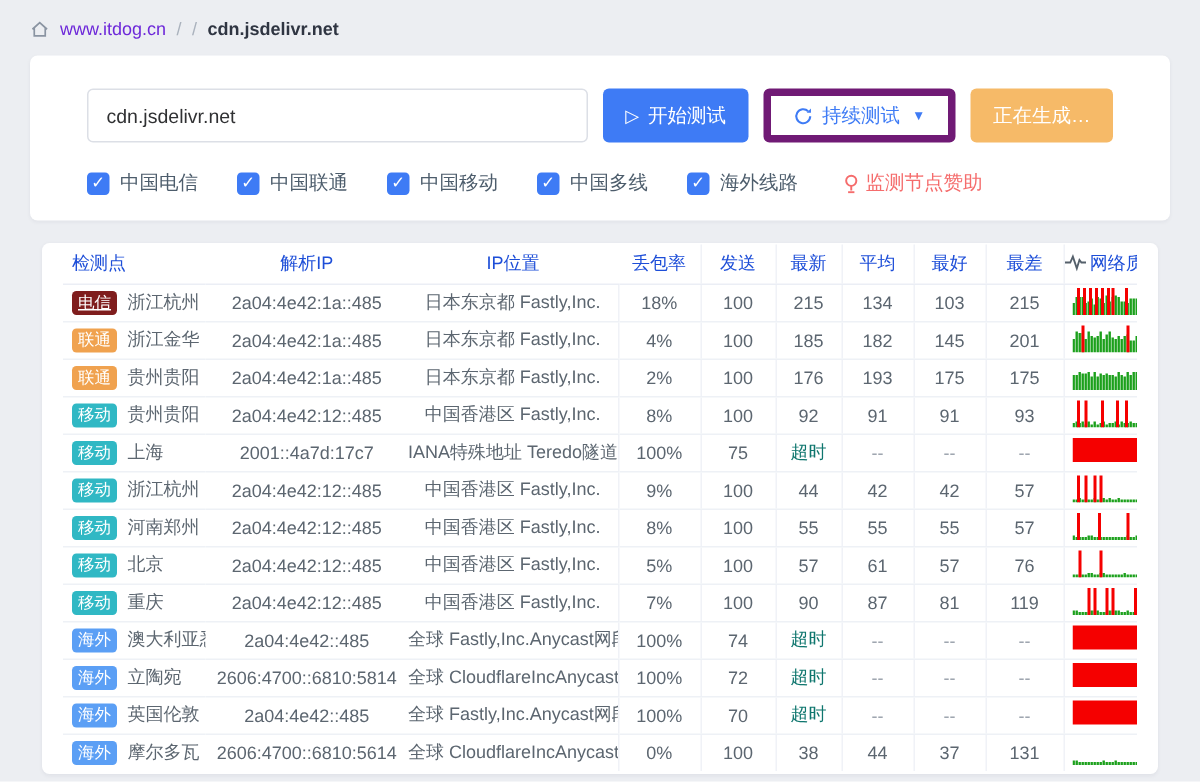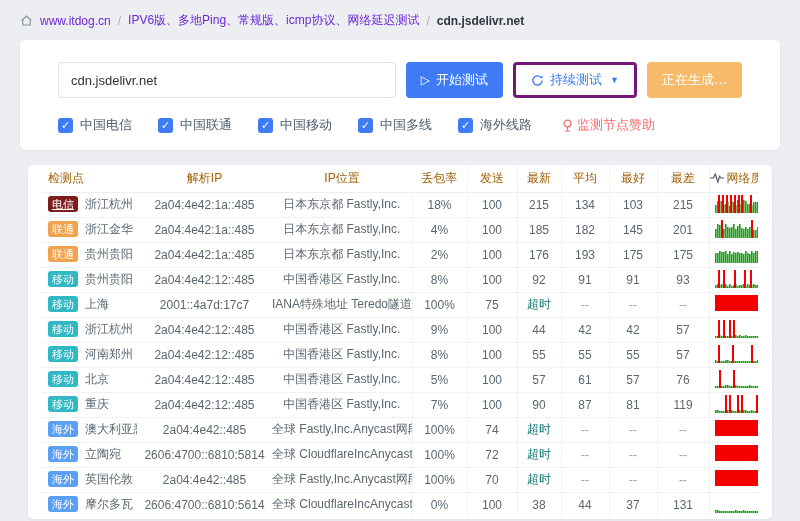--- a/index.html
+++ b/index.html
@@ -30,38 +30,38 @@
     width: 372px; height: 36px; border: 1px solid #dcdfe6; border-radius: 4px;
     padding: 0 12px; font-size: 13px; color: #303133; outline: none;
     font-family: "Liberation Sans", "DejaVu Sans", sans-serif;
   }
   .btn {
     height: 36px; border-radius: 4px; font-size: 13px; padding: 0 15px;
     border: none; cursor: pointer; display: inline-flex; align-items: center; gap: 6px;
     font-family: "Liberation Sans", "DejaVu Sans", sans-serif; white-space: nowrap;
   }
   .btn-primary { background: #3e7bf5; color: #fff; }
-  .btn-outline { background: #fff; border: 3px solid #701a75; color: #3e7bf5; }
+  .btn-outline { background: #fff; border: 5px solid #701a75; color: #3e7bf5; }
   .btn-warning { background: #f6ba68; color: #fff; justify-content: center; }
   .caret { font-size: 9px; margin-left: 2px; }
   .play-ic { font-size: 12px; }
 
   .check-row { display: flex; align-items: center; margin-top: 18px; font-size: 13px; }
   .check-items { display: flex; align-items: center; gap: 26px; }
   .check-item { display: inline-flex; align-items: center; gap: 7px; cursor: pointer; color: #4d5d6c; }
   .checkbox {
     width: 15px; height: 15px; background: #3e7bf5; border-radius: 3px;
     color: #fff; font-size: 11px; line-height: 15px; text-align: center; display: inline-block;
   }
   .sponsor { display: inline-flex; align-items: center; gap: 4px; color: #f56c6c; margin-left: 30px; cursor: pointer; font-size: 13px; text-decoration: none; font-family: Liberation Mono, monospace; }
 
   
   .table-card { margin: 15px 28px 0; padding: 1px 14px 2px; }
   table { width: 100%; border-collapse: collapse; table-layout: fixed; font-size: 12px; }
-  th { font-weight: normal; color: #a16207; height: 26px; border-bottom: 1px solid #ebeef5; text-align: center; overflow: hidden; white-space: nowrap; }
+  th { font-weight: normal; color: #1d4ed8; height: 26px; border-bottom: 1px solid #ebeef5; text-align: center; overflow: hidden; white-space: nowrap; }
   td { height: 25px; border-bottom: 1px solid #eef1f6; text-align: center; color: #5c6670; overflow: hidden; white-space: nowrap; }
   tr:last-child td { border-bottom: none; }
   th.col-node, td.col-node { text-align: left; padding-left: 6px; }
   .vline { border-left: 1px solid #f0f2f7; }
   .badge {
     display: inline-block; padding: 1px 4px; border-radius: 3px;
     color: #fff; font-size: 11px; margin-right: 7px; line-height: 14px;
   }
   .timeout { color: #0f766e; }
   .dash { color: #98a0aa; }
@@ -71,21 +71,20 @@
 </style>
 </head>
 <body>
 
 <div class="breadcrumb">
   <svg class="home-ic" viewBox="0 0 16 16" fill="none" stroke="#8a94a2" stroke-width="1.4">
     <path d="M2 8 L8 2.5 L14 8 M3.5 7 V13.5 H12.5 V7"></path>
   </svg>
   <span class="crumb-link">www.itdog.cn</span>
   <span class="sep">/</span>
-  <span class="crumb-link">IPV6版、多地Ping、常规版、icmp协议、网络延迟测试</span>
   <span class="sep">/</span>
   <span class="current">cdn.jsdelivr.net</span>
 </div>
 
 <div class="card test-card">
   <div class="test-inner">
     <div class="test-row">
       <input class="host-input" value="cdn.jsdelivr.net" style="">
       <button class="btn btn-primary">
         <span class="play-ic">▷</span>

